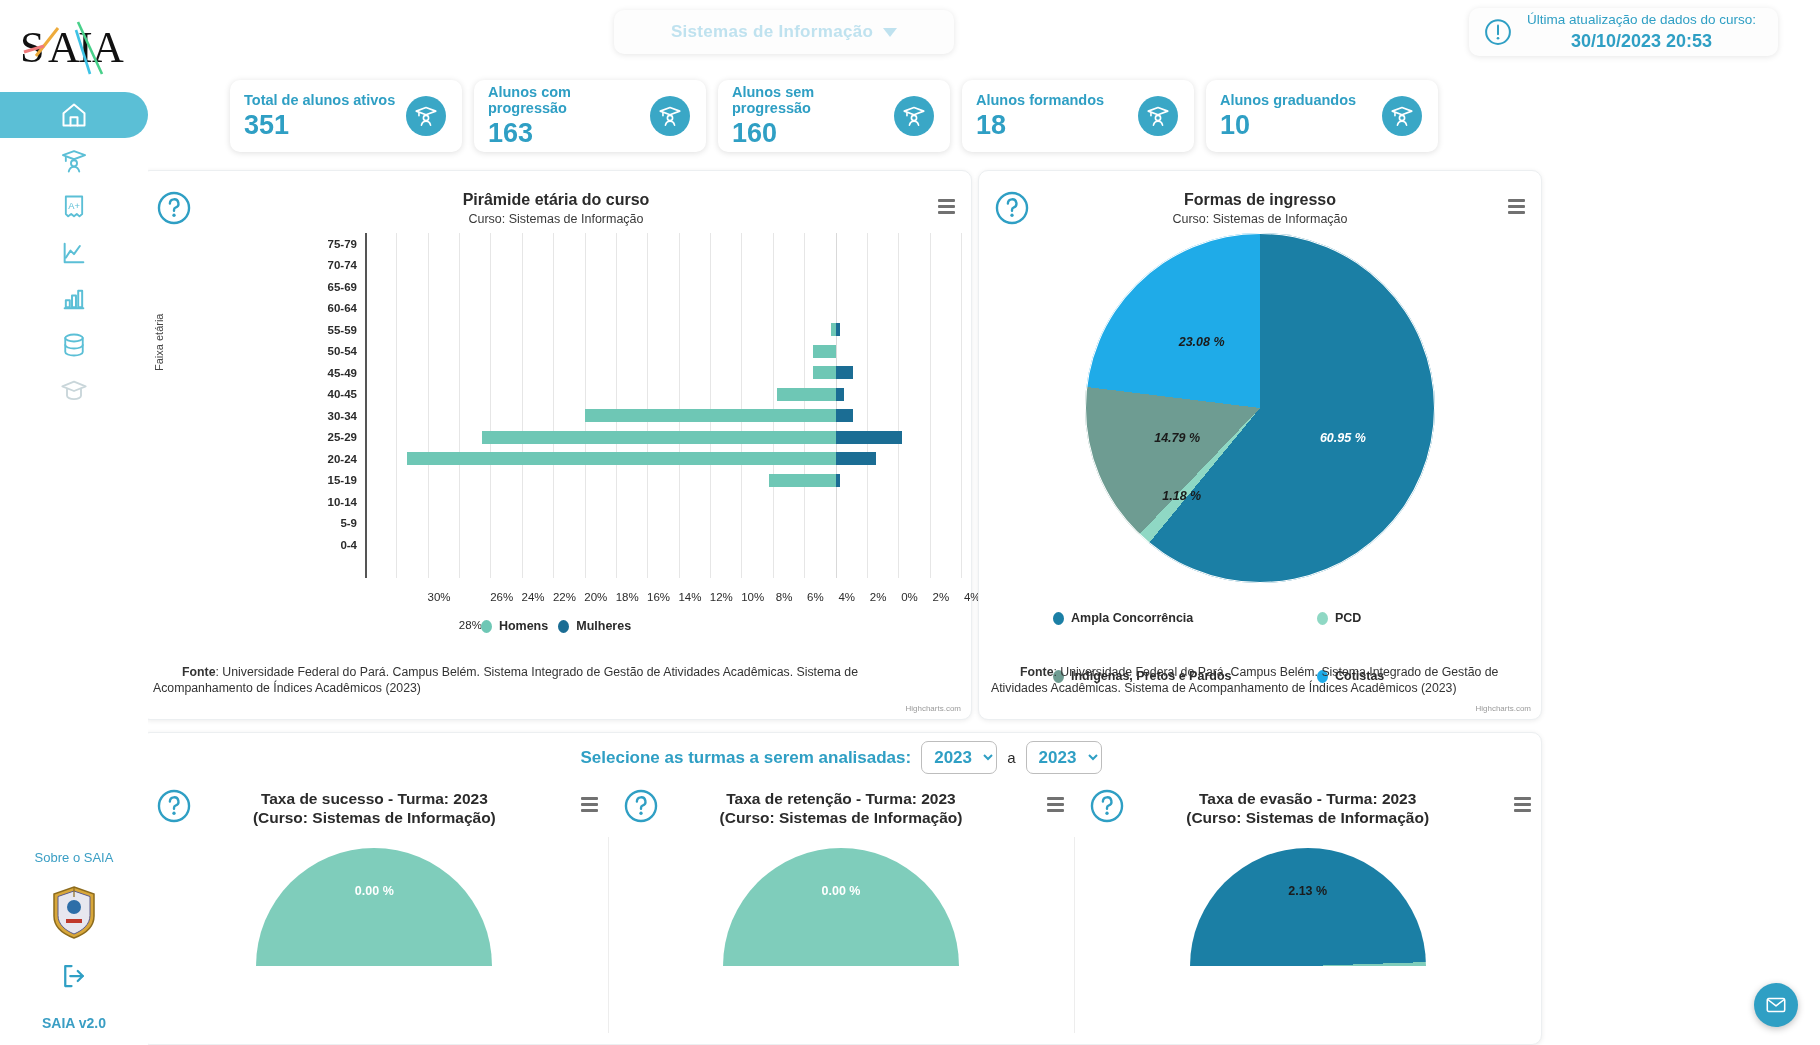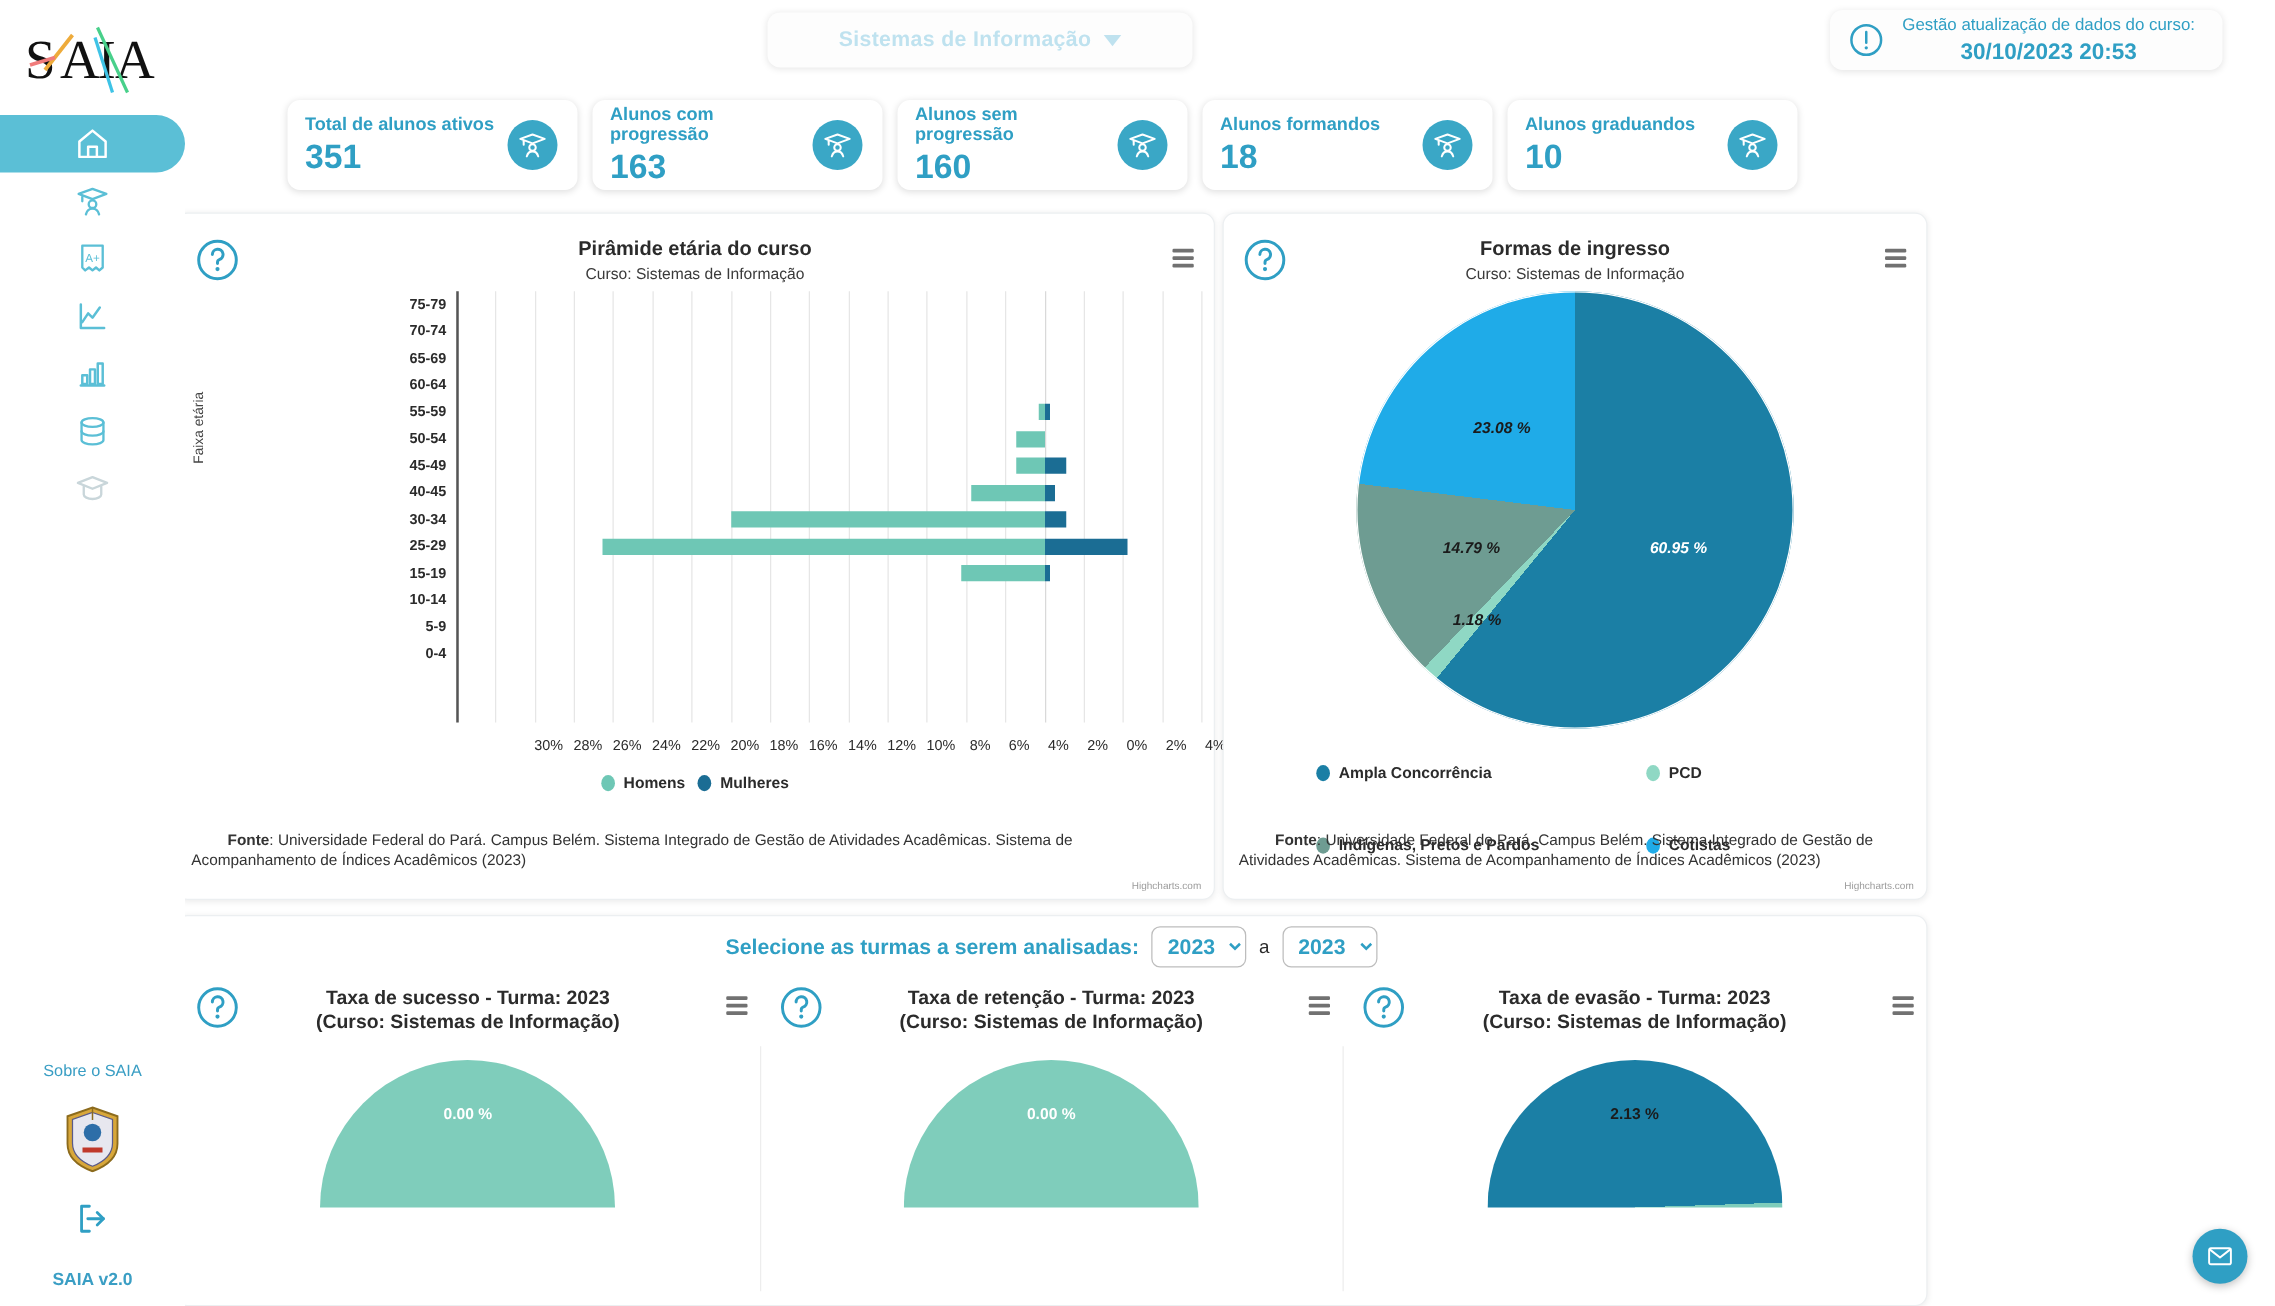--- a/index.html
+++ b/index.html
@@ -286,21 +286,21 @@
     <span class="chev"></span>
   </div>
 
   <div class="update-banner">
     <svg width="30" height="30" viewBox="0 0 24 24" fill="none" stroke="#2f9fc4" stroke-width="1.6">
       <circle cx="12" cy="12" r="9.5"></circle>
         <path d="M12 6.8v7" stroke-linecap="round"></path>
         <circle cx="12" cy="17" r="1.05" fill="#2f9fc4" stroke="none"></circle>
     </svg>
     <div class="txt">
-      <div class="l1">Gestão atualização de dados do curso:</div>
+      <div class="l1">Última atualização de dados do curso:</div>
       <div class="l2">30/10/2023 20:53</div>
     </div>
   </div>
 
   <div class="kpis">
     <div class="kpi">
       <div>
         <div class="label">Total de alunos ativos</div>
         <div class="value">351</div>
       </div>
@@ -468,20 +468,27 @@
             </div>
           </div>
           <div class="row">
             <div class="cat">25-29</div>
             <div class="barwrap">
               <div class="bar bar-m" style="left: 117.475px; width: 353.052px;"></div>
               <div class="bar bar-f" style="left: 470.526px; width: 66.9716px;"></div>
             </div>
           </div>
           <div class="row">
+            <div class="cat">20-24</div>
+            <div class="barwrap">
+              <div class="bar bar-m" style="left: 41.5632px; width: 428.963px;"></div>
+              <div class="bar bar-f" style="left: 470.526px; width: 40.1516px;"></div>
+            </div>
+          </div>
+          <div class="row">
             <div class="cat">15-19</div>
             <div class="barwrap">
               <div class="bar bar-m" style="left: 403.555px; width: 66.9716px;"></div>
               <div class="bar bar-f" style="left: 470.526px; width: 4.39158px;"></div>
             </div>
           </div>
           <div class="row">
             <div class="cat">10-14</div>
             <div class="barwrap"></div>
           </div>
@@ -491,21 +498,21 @@
           </div>
           <div class="row">
             <div class="cat">0-4</div>
             <div class="barwrap"></div>
           </div>
         </div>
     </div>
 
     <div class="xticks" id="pyr-xticks">
         <span style="left: 74px;">30%</span>
-        <span style="left: 105.368px;">28%</span>
+        <span style="left: 105.368px; margin-top: 28px;">28%</span>
         <span style="left: 136.737px;">26%</span>
         <span style="left: 168.105px;">24%</span>
         <span style="left: 199.474px;">22%</span>
         <span style="left: 230.842px;">20%</span>
         <span style="left: 262.211px;">18%</span>
         <span style="left: 293.579px;">16%</span>
         <span style="left: 324.947px;">14%</span>
         <span style="left: 356.316px;">12%</span>
         <span style="left: 387.684px;">10%</span>
         <span style="left: 419.053px;">8%</span>

